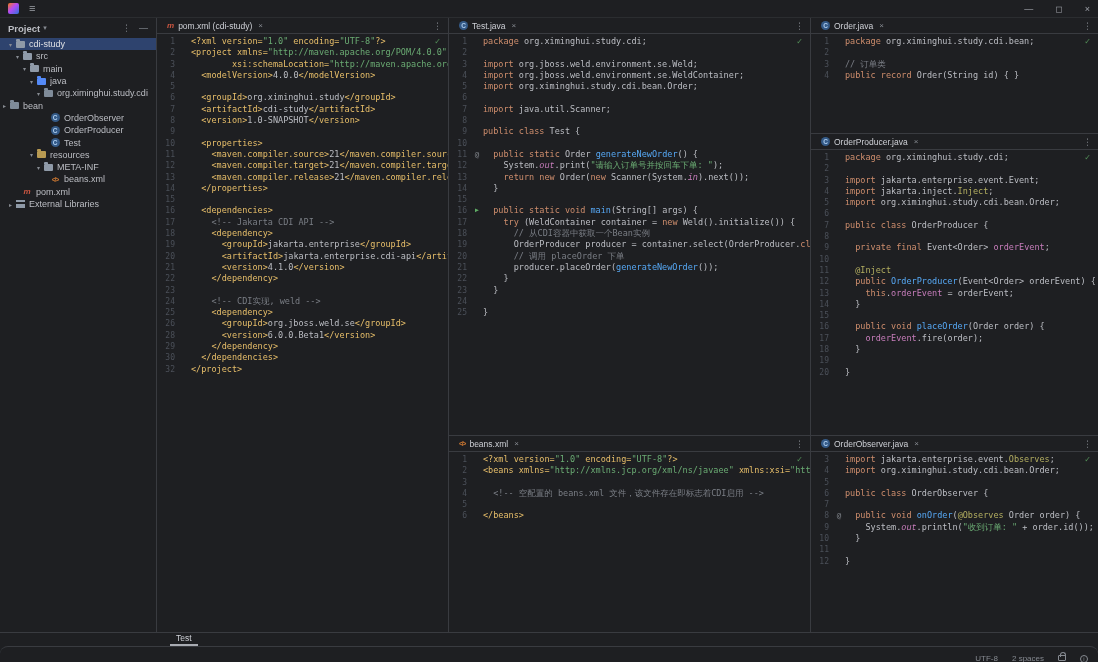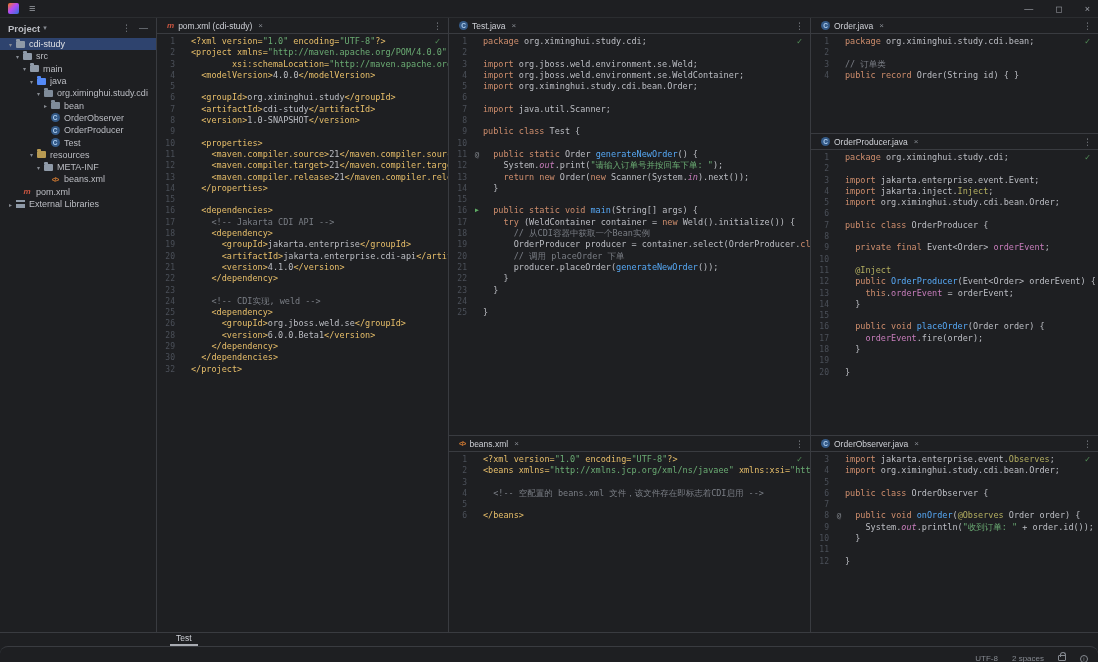--- a/index.html
+++ b/index.html
@@ -68,21 +68,21 @@
   .gico.run { color:#5fad65; font-size:6.5px; }
   .ltext { flex:1; overflow:hidden; }
   .tk-k { color:#cf8e6d; }
   .tk-s { color:#6aab73; }
   .tk-c { color:#7a7e85; }
   .tk-t { color:#e8bf6a; }
   .tk-p { color:#bcbec4; }
   .tk-m { color:#56a8f5; }
   .tk-f { color:#c77dbb; }
   .tk-a { color:#b3ae60; }
-  .tk-st { color:#c77dbb; font-style:italic; }
+  .tk-st { color:#c77dbb; font-style:italic;font-family:Liberation Mono, monospace; }
 
   
   .runbar { height:14px; border-top:1px solid #393b40; display:flex; align-items:flex-end;
     padding-left:170px; background:#1e1f22; }
   .runtab { font-size:8.5px; color:#ced0d6; padding:0 6px 1px; border-bottom:2px solid #a8abb2; cursor:pointer; }
   .statusbar { height:24px; border-top:1px solid #393b40; display:flex; align-items:center;
     background:#1e1f22; padding:0 10px;border-radius:8px; }
   .sb-right { margin-left:auto; display:flex; align-items:center; gap:14px; font-size:8px; color:#868a91; }
   .sb-right > span { cursor:pointer; }
   .lockico { width:8px; height:6px; border:1px solid #868a91; border-radius:1px; position:relative; display:inline-block; }
@@ -143,21 +143,21 @@
           </span>
           <span class="t-label">java</span>
         </div>
         <div class="tree-row" style="padding-left: 34px; align-items: center;">
           <span class="t-chev">▾</span>
           <span class="t-ico">
             <span class="if-folder if-pkg"></span>
           </span>
           <span class="t-label">org.ximinghui.study.cdi</span>
         </div>
-        <div class="tree-row" style="padding-left: 41px;">
+        <div class="tree-row" style="">
           <span class="t-chev">▸</span>
           <span class="t-ico">
             <span class="if-folder if-pkg"></span>
           </span>
           <span class="t-label">bean</span>
         </div>
         <div class="tree-row" style="padding-left: 41px;">
           <span class="t-chev"></span>
           <span class="t-ico">
             <span class="if-class">C</span>

